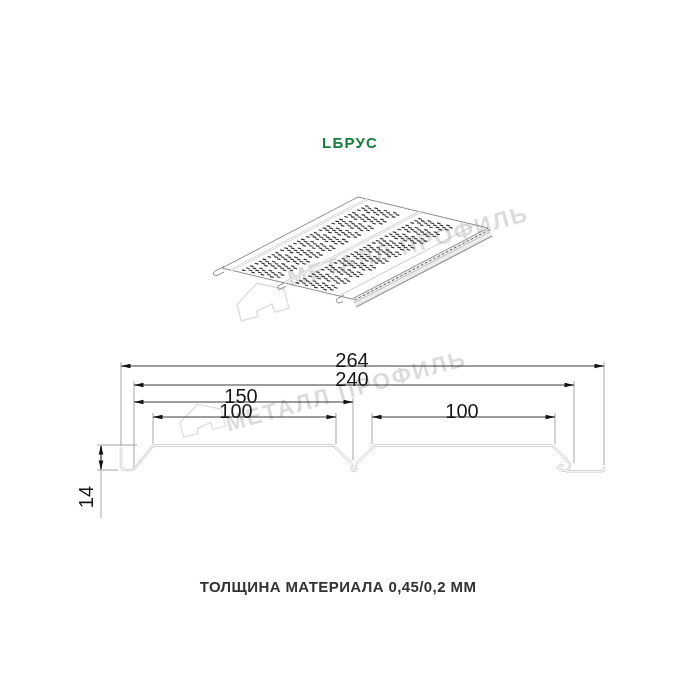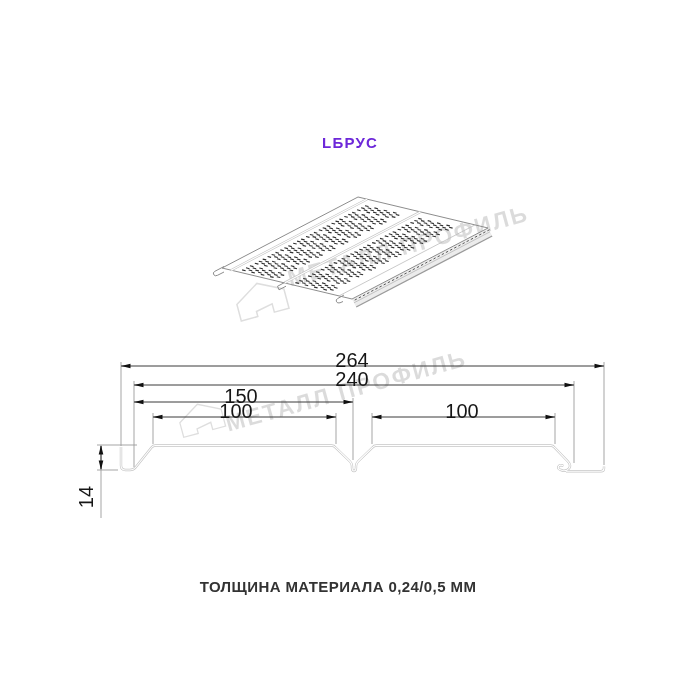--- a/index.html
+++ b/index.html
@@ -2,21 +2,21 @@
 <html><head>
 <meta charset="utf-8">
 <style>
   html,body{margin:0;padding:0;background:#fff;}
   #page{position:relative;width:700px;height:700px;background:#fff;overflow:hidden;
         font-family:"Liberation Sans", sans-serif;}
   .abs{position:absolute;}
   #title{top:99px;left:350px;transform:translateX(-50%);font-size:27px;font-weight:800;
          letter-spacing:1.5px;color:#161616;white-space:nowrap;}
   #subtitle{top:134px;left:350px;transform:translateX(-50%);font-size:15px;font-weight:700;
-         letter-spacing:1.2px;color:#6d28d9;white-space:nowrap;text-align:center;}
+         letter-spacing:1.2px;color:#15803d;white-space:nowrap;text-align:center;}
   #footer-note{top:578px;left:338px;transform:translateX(-50%);font-size:15px;font-weight:600;
          letter-spacing:.4px;color:#333;white-space:nowrap;}
   .dimlabel{font-size:20px;color:#161616;white-space:nowrap;transform:translateX(-50%);}
   #dim-14{transform:translate(-50%,-50%) rotate(-90deg);}
   .wm-text{font-size:23px;font-weight:700;letter-spacing:2px;color:rgba(0,0,0,0.14);
            white-space:nowrap;line-height:26px;transform-origin:0 50%;}
   .wm-logo{transform-origin:50% 50%;}
   svg{display:block;}
 </style>
 </head>
@@ -508,14 +508,14 @@
 
   <div class="abs" id="subtitle">LБРУС</div>
 
   <div class="abs dimlabel" style="left:352px;top:349px;">264</div>
   <div class="abs dimlabel" style="left:352px;top:368px;">240</div>
   <div class="abs dimlabel" style="left:241px;top:385px;">150</div>
   <div class="abs dimlabel" style="left:236px;top:400px;">100</div>
   <div class="abs dimlabel" style="left:462px;top:400px;">100</div>
   <div class="abs dimlabel" id="dim-14" style="left:86px;top:497px;">14</div>
 
-  <div class="abs" id="footer-note">ТОЛЩИНА МАТЕРИАЛА 0,24/0,5 ММ</div>
+  <div class="abs" id="footer-note">ТОЛЩИНА МАТЕРИАЛА 0,45/0,2 ММ</div>
 </div>
 
 </body></html>

